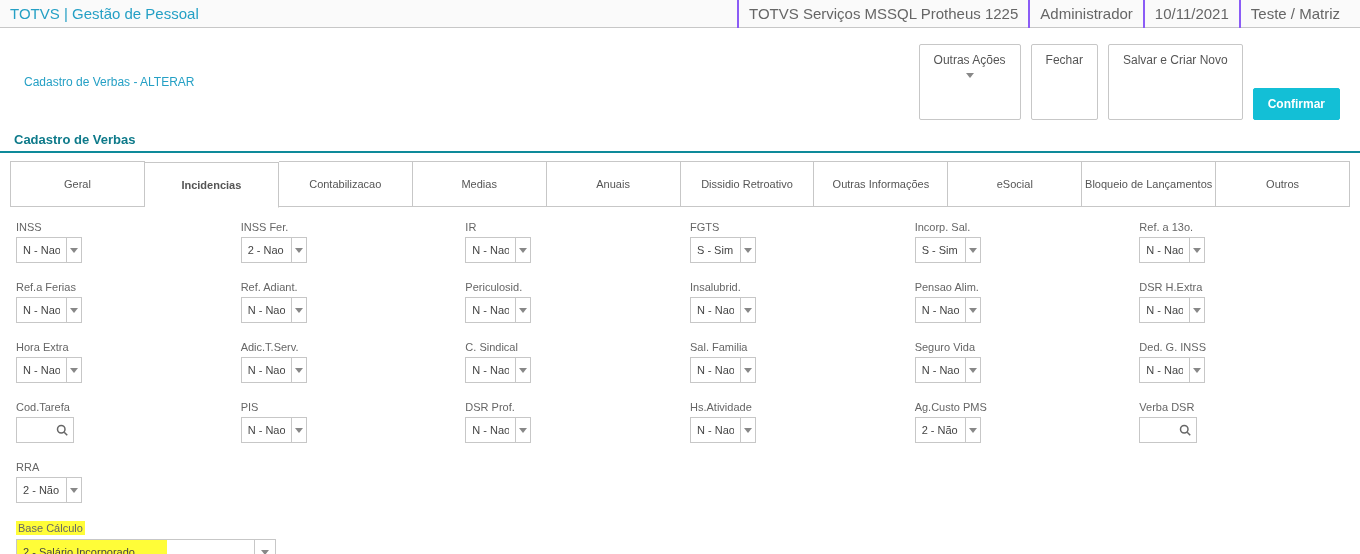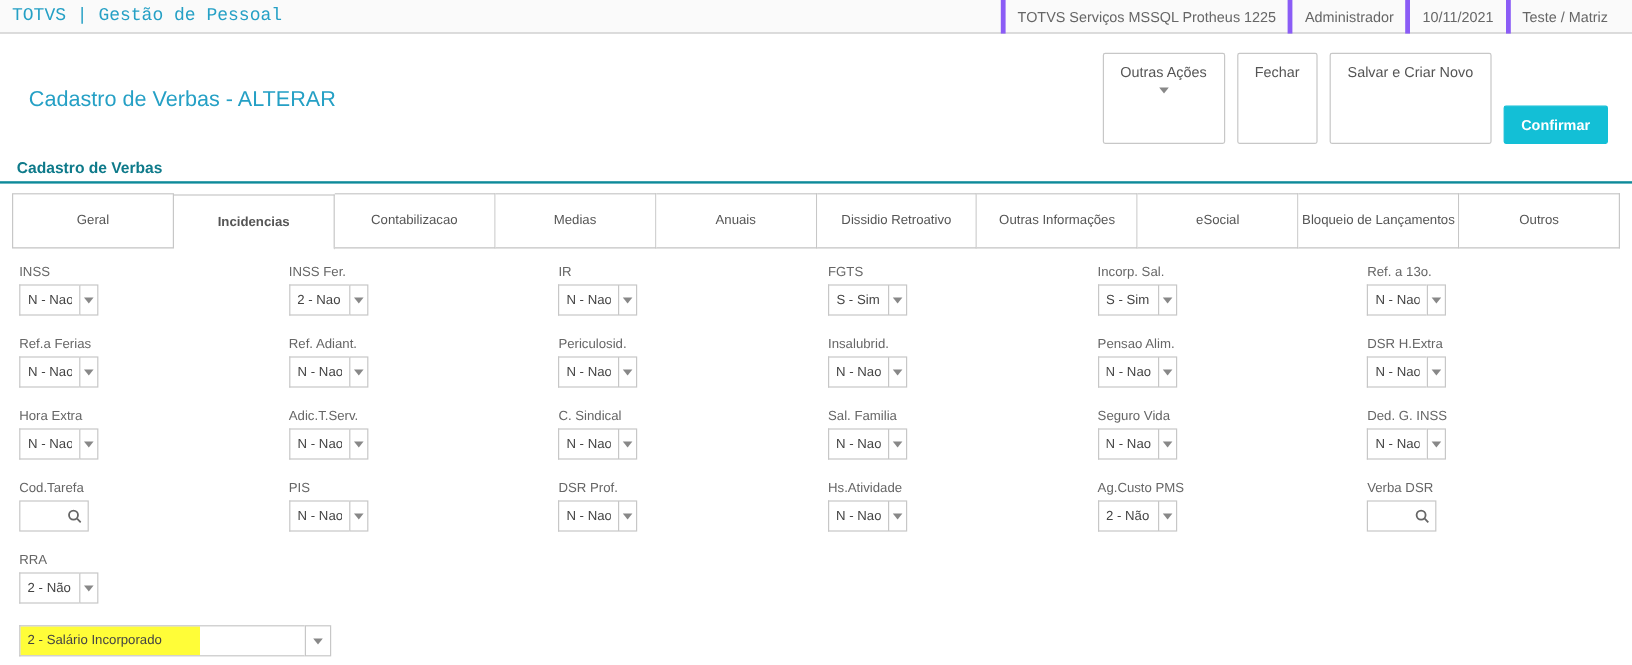--- a/index.html
+++ b/index.html
@@ -3,29 +3,29 @@
 <meta charset="utf-8">
 <style>
   * { box-sizing: border-box; margin: 0; padding: 0; font-family: Arial, Helvetica, sans-serif; }
   body { background: #fff; font-size: 12px; color: #555; }
 
   .topbar {
     display: flex; align-items: center; justify-content: space-between;
     height: 28px; border-bottom: 1px solid #c7c7c7; padding: 0 10px;
     background: #fafafa;
   }
-  .topbar-title { color: #25a0c5; font-size: 15px; font-weight: 400; font-family: Liberation Mono, monospace; }
+  .topbar-title { color: #25a0c5; font-size: 15px; font-weight: 400; }
   .topbar-right { display: flex; gap: 0; }
-  .topbar-right span { border-left: 4px solid #8b5cf6; padding: 0 10px; font-size: 12px; color: #666; line-height: 28px; }
+  .topbar-right span { border-left: 2px solid #8b5cf6; padding: 0 10px; font-size: 15px; color: #666; line-height: 28px; }
 
   .headerbar {
     display: flex; align-items: center; justify-content: space-between;
     padding: 16px 20px 12px 24px;
   }
-  .page-title { color: #25a0c5; font-size: 18px; font-weight: 400; }
+  .page-title { color: #25a0c5; font-size: 12px; font-weight: 400; }
   .action-row { display: flex; gap: 10px; }
   .btn {
     border: 1px solid #c7c7c7; background: #fff; color: #555;
     padding: 8px 14px; font-size: 12px; cursor: pointer; border-radius: 2px;
     display: flex; align-items: center; gap: 6px; flex-direction: column;
   }
   .btn-primary { background: #13bfd6; color: #fff; border-color: #13bfd6; font-weight: bold; margin-top: 44px; }
   .caret-down { width: 0; height: 0; border-left: 4px solid transparent; border-right: 4px solid transparent; border-top: 5px solid #888; }
 
   .section-title {
@@ -354,20 +354,21 @@
     <span class="field-label">RRA</span>
     <div class="combo">
       <input value="2 - Não" style="">
       <div class="drop">
           <div class="tri"></div>
         </div>
     </div>
   </div>
 
   <div class="field wide" style="grid-column: 1 / span 2;">
+    <span class="field-label"><span class="hl">Base Cálculo</span></span>
     <div class="combo" style="position:relative;">
       <input style="background: linear-gradient(to right, rgb(255, 253, 56) 0px, rgb(255, 253, 56) 150px, rgb(255, 255, 255) 150px);" value="2 - Salário Incorporado">
       <div class="drop">
           <div class="tri"></div>
         </div>
     </div>
   </div>
 
 </div>
 

